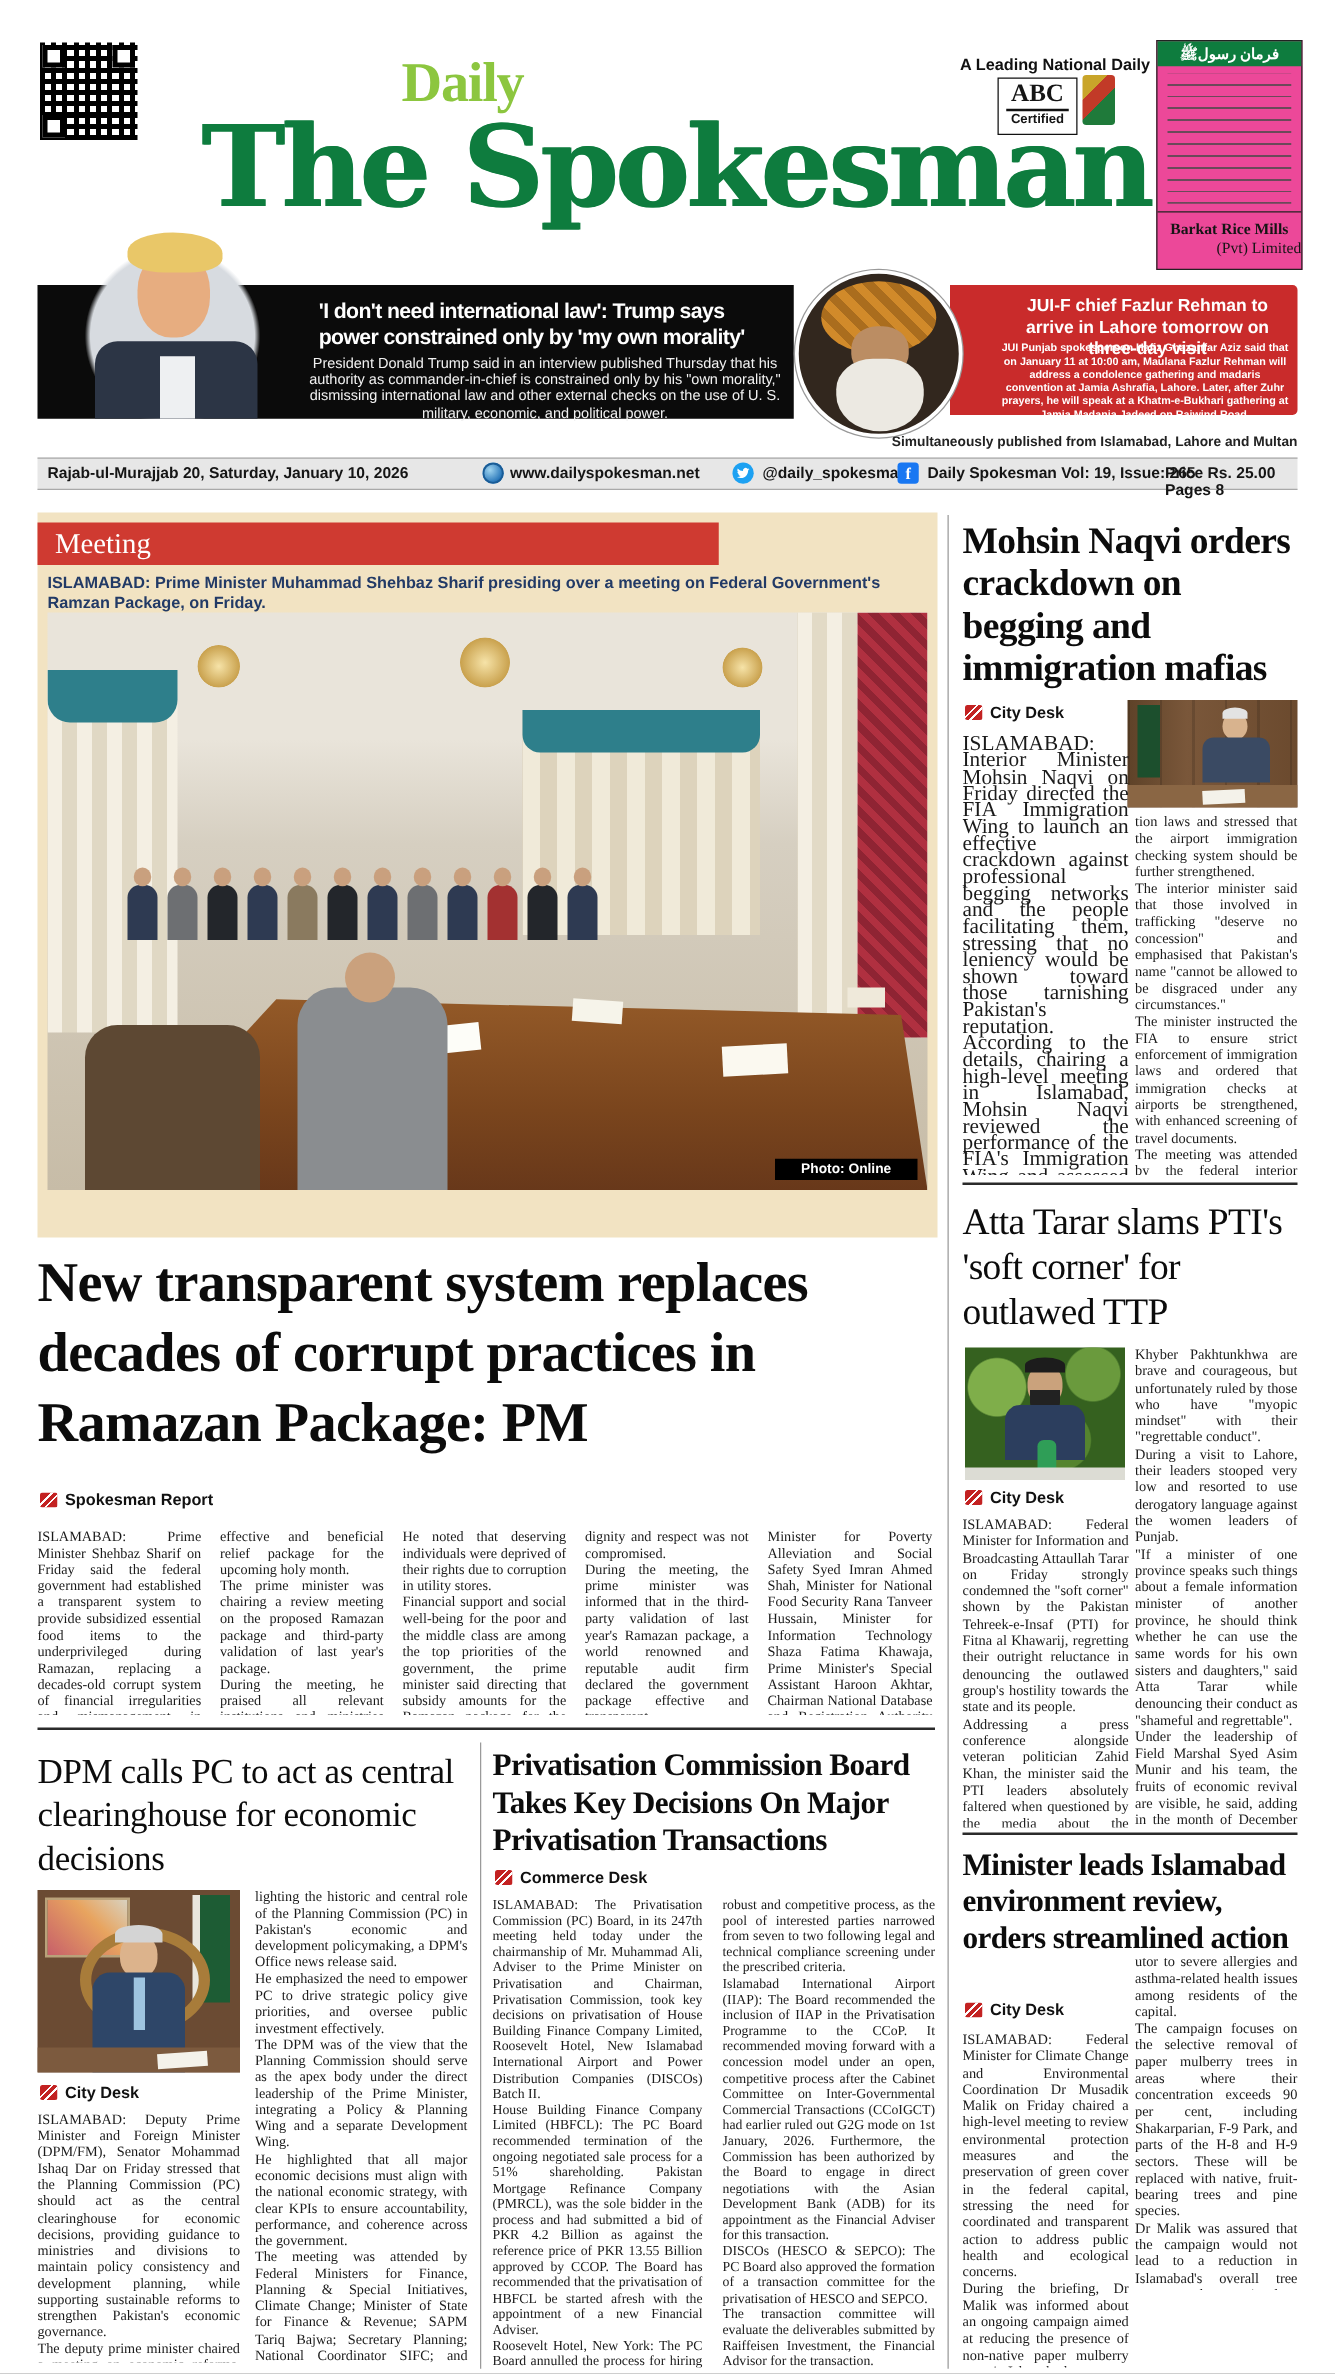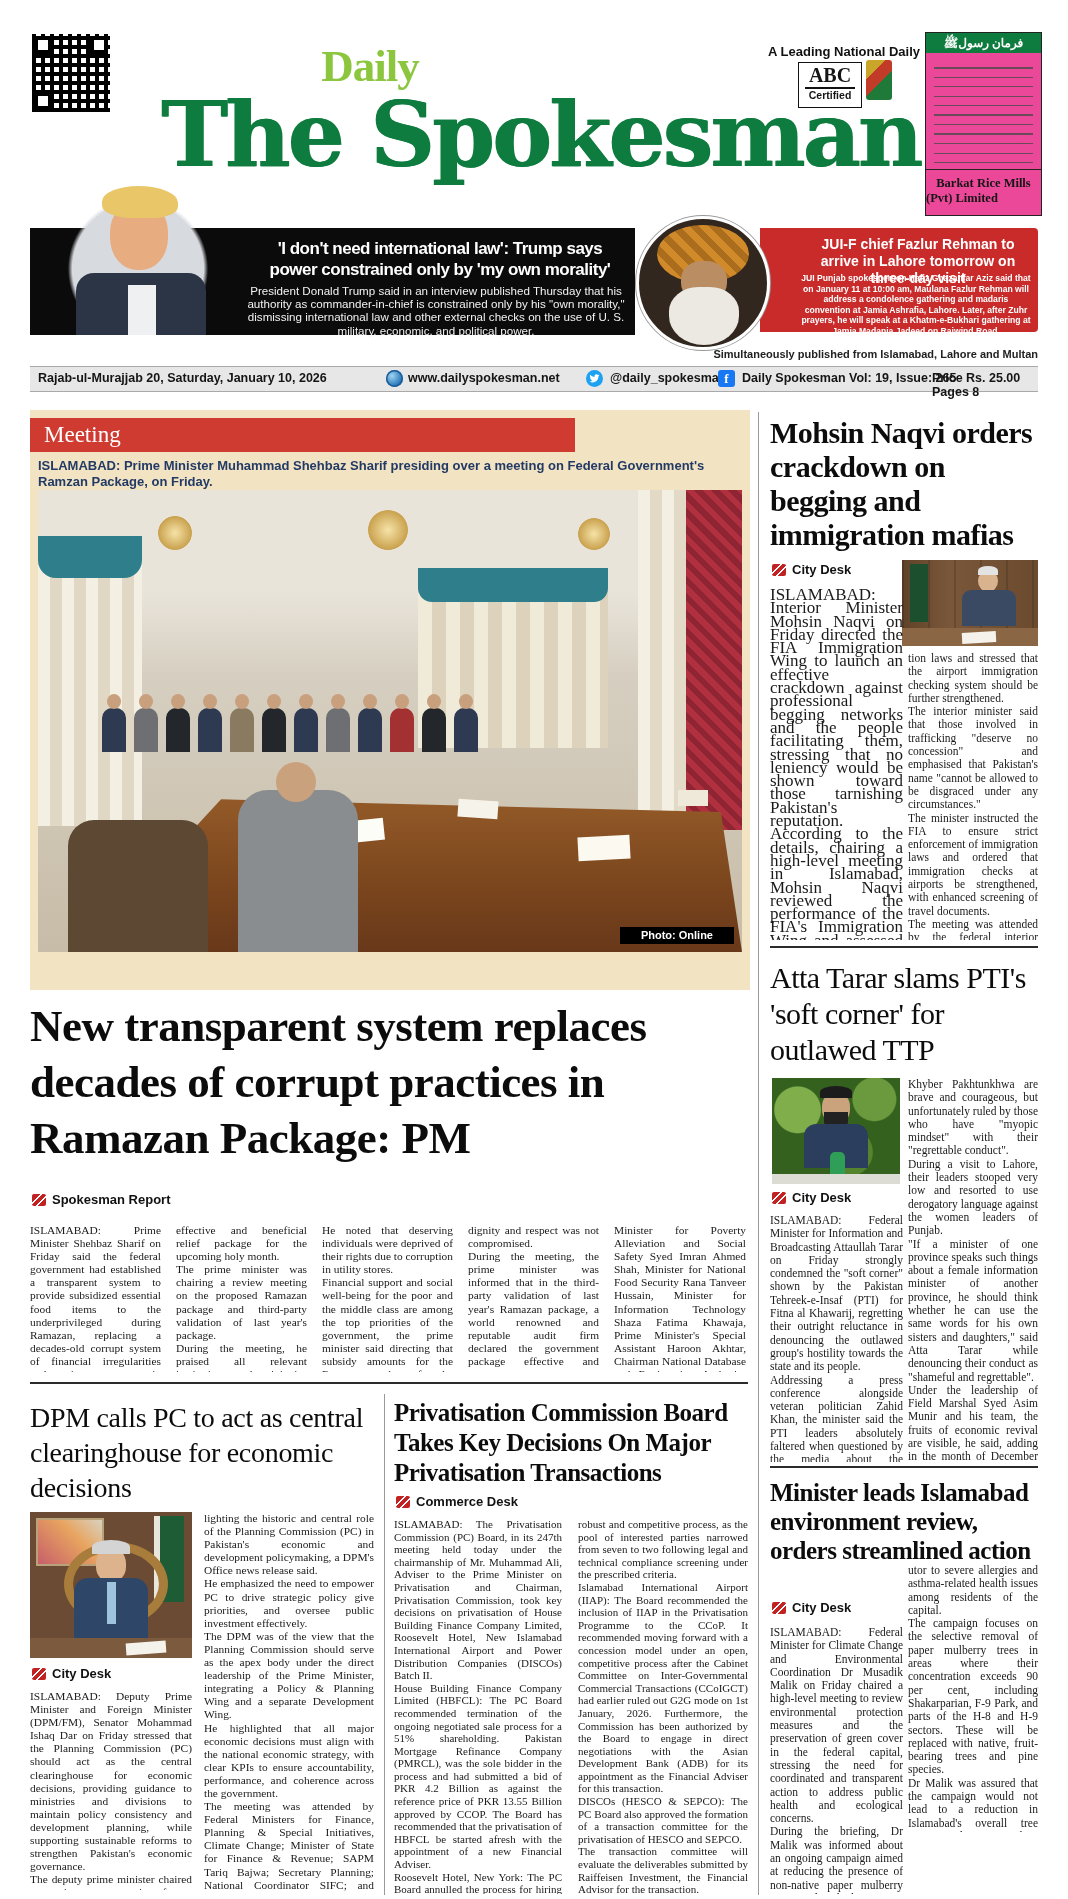--- a/index.html
+++ b/index.html
@@ -52,25 +52,25 @@
   <div class="abs" style="left:798px;top:62px;width:62px;height:44px;border:1px solid #111;background:#fff;text-align:center">
     <div class="serif" style="font-size:20px;font-weight:bold;line-height:24px;border-bottom:2px solid #111;margin:0 6px">ABC</div>
     <div class="sans" style="font-size:10.5px;font-weight:bold">Certified</div>
   </div>
   <div class="abs" style="left:866px;top:60px;width:26px;height:40px;background:linear-gradient(135deg,#c9a52a 0 30%,#c23a28 30% 55%,#1f7a3a 55% 100%);border-radius:3px"></div>
 
   <div class="abs" style="left:925px;top:32px;width:115px;height:182px;border:1.5px solid #222;background:#ec4899">
     <div style="background:#0e7c3e;color:#fff;text-align:center;font-size:12px;line-height:20px;font-weight:bold">فرمان رسولﷺ</div>
     <div class="urdu-lines" style="margin:6px 8px;height:104px"></div>
     <div class="serif" style="border-top:1.5px solid #222;text-align:center;font-weight:bold;font-size:12.5px;line-height:15px;padding-top:6px">Barkat Rice Mills</div>
-    <div class="serif" style="text-align:left;font-weight:bold;font-size:12.5px">(Pvt) Limited</div>
+    <div class="serif" style="text-align:right;font-weight:normal;font-size:12.5px">(Pvt) Limited</div>
   </div>
 
   <div class="abs" style="left:30px;top:228px;width:605px;height:107px;background:#0b0b0b">
-    <div class="sans headline" style="position:absolute;left:225px;top:10px;width:370px;color:#fff;font-size:17px;line-height:21px;text-align:center">'I don't need international law': Trump says power constrained only by 'my own morality'</div>
+    <div class="sans headline" style="position:absolute;left:225px;top:10px;width:370px;color:#fff;font-size:17px;line-height:21px;text-align:left">'I don't need international law': Trump says power constrained only by 'my own morality'</div>
     <div class="sans" style="position:absolute;left:215px;top:56px;width:382px;color:#f2f2f2;font-size:11.6px;line-height:13.2px;text-align:center">President Donald Trump said in an interview published Thursday that his authority as commander-in-chief is constrained only by his "own morality," dismissing international law and other external checks on the use of U. S. military, economic, and political power.</div>
   </div>
 
   <div class="abs" style="left:48px;top:178px;width:180px;height:157px;overflow:hidden">
     <div class="abs" style="left:10px;top:10px;width:160px;height:147px;background:radial-gradient(ellipse at 50% 55%,#d7dbe0 0 58%,rgba(215,219,224,0) 62%)"></div>
     <div class="abs" style="left:28px;bottom:0;width:130px;height:62px;background:#2c3545;border-radius:18px 18px 0 0"></div>
     <div class="abs" style="left:80px;bottom:0;width:28px;height:50px;background:#eef0f2"></div>
     <div class="abs" style="left:62px;top:22px;width:58px;height:70px;background:#e7ad80;border-radius:46%"></div>
     <div class="abs" style="left:54px;top:8px;width:76px;height:32px;background:#e9c768;border-radius:55% 60% 40% 45%"></div>
   </div>

